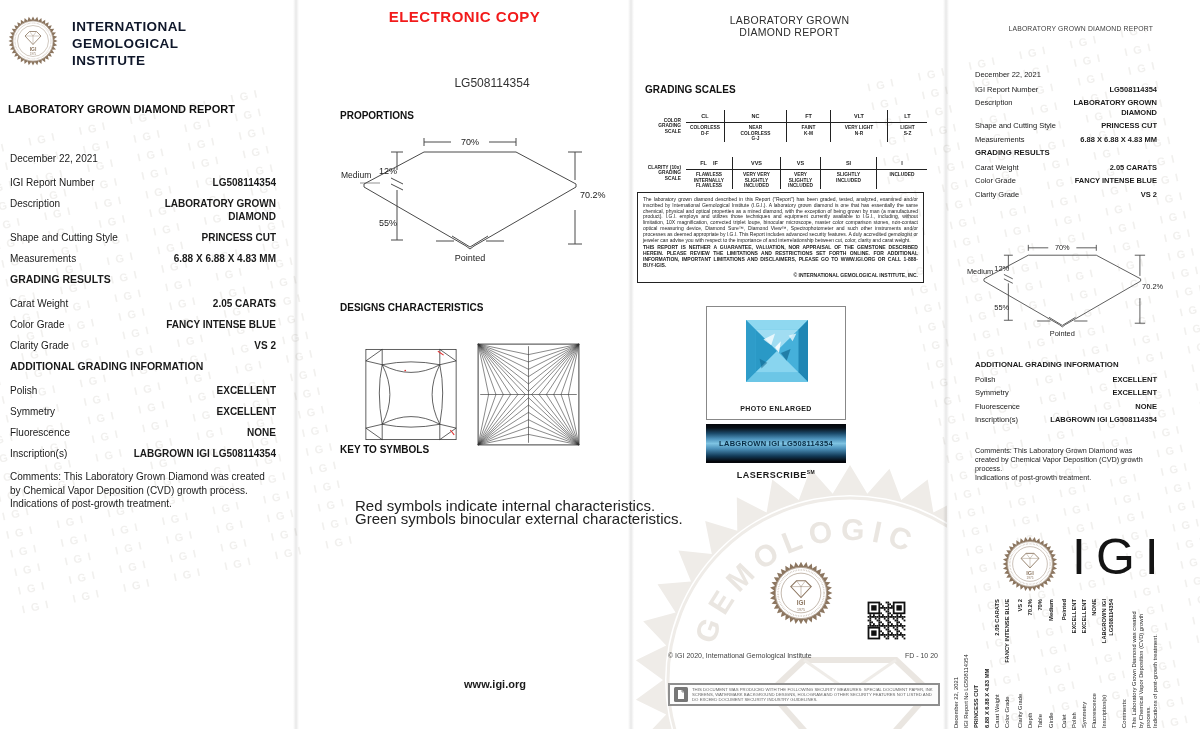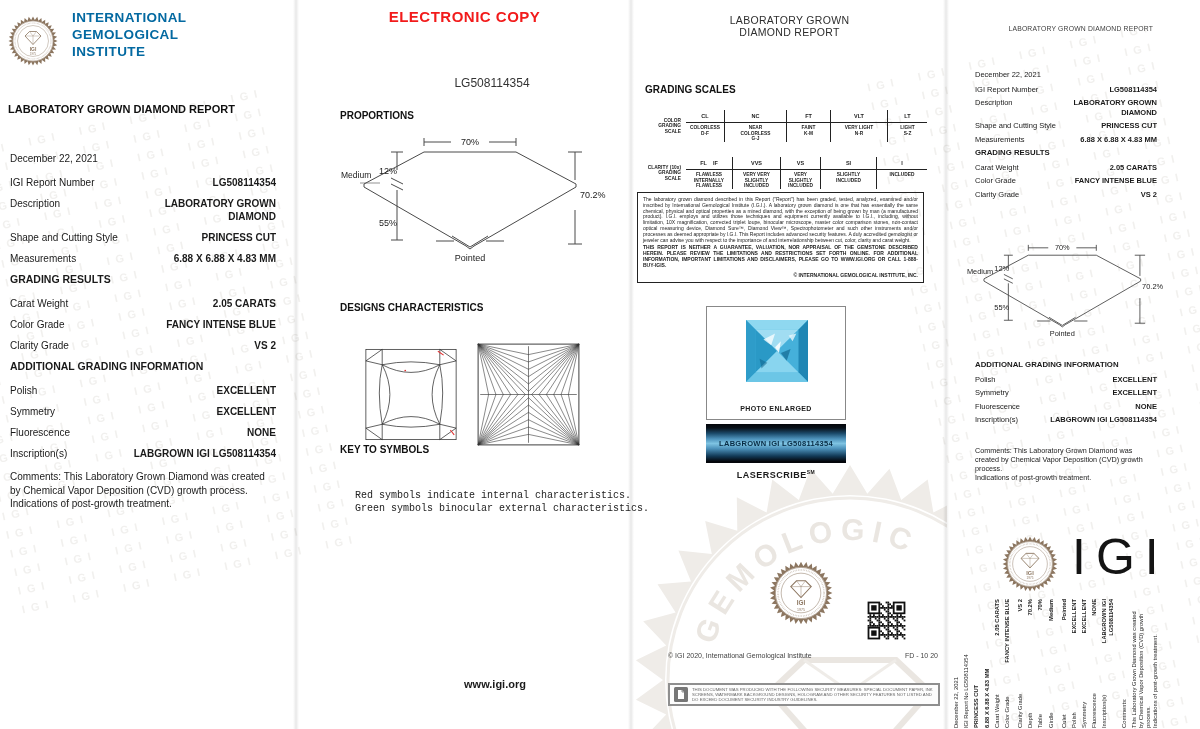--- a/index.html
+++ b/index.html
@@ -7,35 +7,35 @@
         font-family:"Liberation Sans","DejaVu Sans",sans-serif;color:#1a1a1a;}
   .abs{position:absolute;}
   .b{font-weight:bold;}
   .pre{white-space:pre-line;}
   .fold{position:absolute;top:0;bottom:0;width:6px;
         background:linear-gradient(90deg,rgba(0,0,0,0) 0%,rgba(0,0,0,0.09) 50%,rgba(0,0,0,0) 100%);}
   .tile{position:absolute;font-weight:bold;font-size:11px;color:rgba(150,138,124,0.13);
         letter-spacing:6px;word-spacing:10px;line-height:19px;transform:rotate(-12deg);
         overflow:hidden;pointer-events:none;}
   
-  .brand{left:72px;top:9px;font-size:13.5px;font-weight:bold;color:#0369a1;line-height:17px;letter-spacing:.4px;}
+  .brand{left:72px;top:18px;font-size:13.5px;font-weight:bold;color:#0f172a;line-height:17px;letter-spacing:.4px;}
   .p1-title{left:8px;top:103px;font-size:11px;font-weight:bold;color:#101010;}
   .fields{display:block;}
   .field{display:flex;justify-content:space-between;align-items:flex-start;}
   .field .lbl{text-align:right;}
   .field .val{font-weight:bold;text-align:right;white-space:pre-line;}
   .p1-body{left:10px;top:152px;width:266px;font-size:10px;line-height:13px;}
   .p1-body .field{margin-bottom:8px;}
   .sect{font-weight:bold;font-size:10.5px;margin:4px 0 11px 0;}
   .comments{margin-top:10px;line-height:13.5px;white-space:pre-line;}
   
   .ecopy{left:297px;top:8px;width:335px;text-align:center;font-size:15px;font-weight:bold;letter-spacing:.5px;}
   .repnum2{left:297px;top:76px;width:390px;text-align:center;font-size:12px;color:#333;}
   .h2{font-size:10px;font-weight:bold;color:#111;}
-  .keylines{left:355px;top:489px;font-size:10px;line-height:13px;color:#222;font-family:Liberation Mono, monospace;}
+  .keylines{left:355px;top:499px;font-size:15px;line-height:13px;color:#222;}
   .website{left:380px;top:678px;width:230px;text-align:center;font-size:11px;font-weight:bold;}
   
   .p3-title{left:632px;top:14px;width:315px;text-align:center;font-size:10.5px;color:#2e2e2e;line-height:12px;letter-spacing:.3px;white-space:pre-line;}
   .scale{position:absolute;display:flex;width:287px;font-weight:bold;color:#1c1c1c;}
   .saxis{width:46px;display:flex;align-items:center;justify-content:flex-end;padding-right:5px;
          font-size:4.8px;line-height:5.6px;text-align:right;box-sizing:border-box;}
   .scol{border-left:1px solid #222;box-sizing:border-box;}
   .scol.first{border-left:none;}
   .scode{height:12px;line-height:12px;text-align:center;font-size:5.5px;border-bottom:1px solid #222;}
   .slbl{padding-top:2px;font-size:4.8px;line-height:5.6px;text-align:center;}

